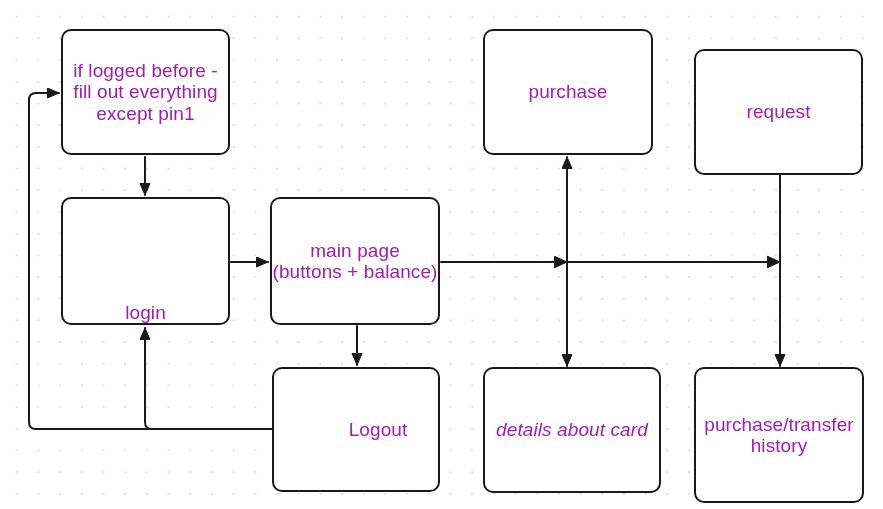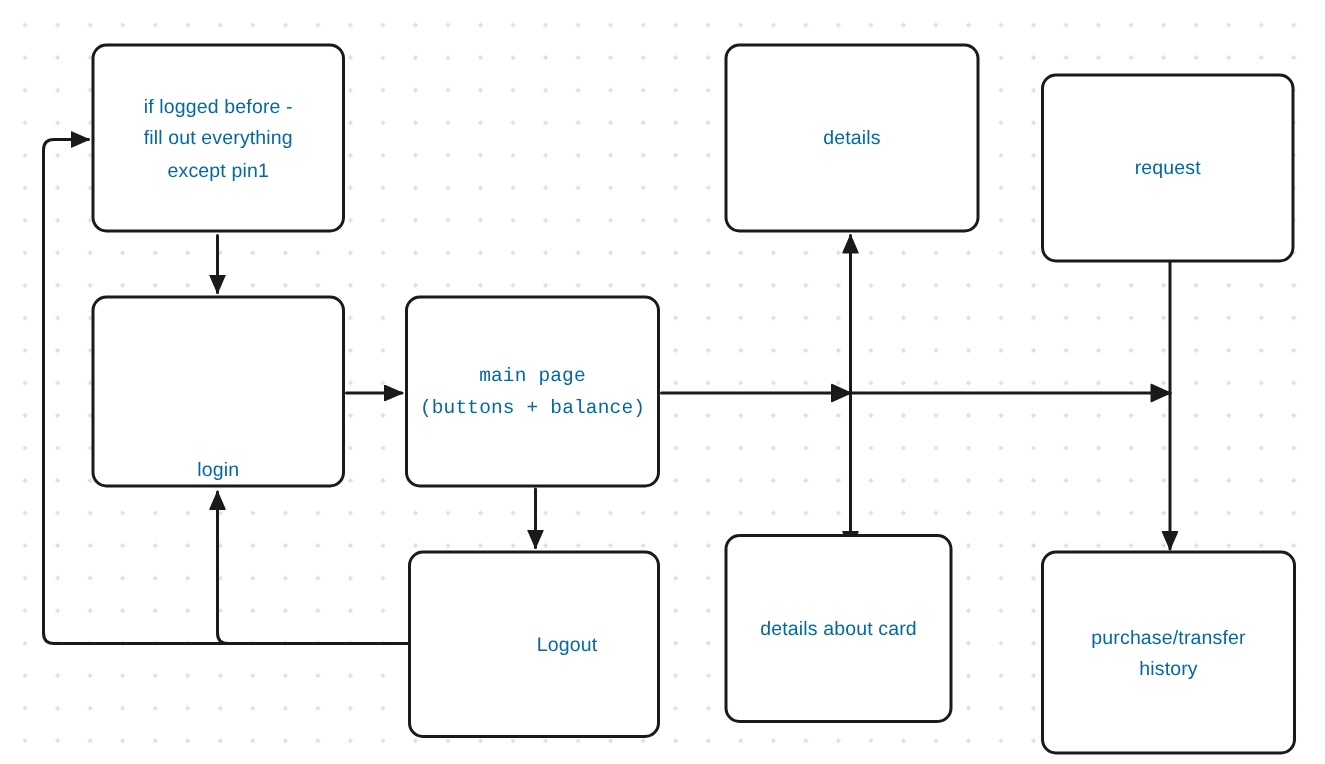--- a/index.html
+++ b/index.html
@@ -25,33 +25,33 @@
     background: #ffffff;
     border: 2px solid #1a1a1a;
     border-radius: 10px;
     display: flex;
     align-items: center;
     justify-content: center;
     text-align: center;
   }
   .node .label {
     white-space: pre-line;
-    font-size: 13px;
+    font-size: 19px;
     line-height: 21.5px;
-    color: #0369a1;
+    color: #a21caf;
     letter-spacing: 0.1px;
   }
   
   #n-prelogin { left: 61px;  top: 29px;  width: 169px; height: 126px; }
   #n-login    { left: 61px;  top: 197px; width: 169px; height: 128px; align-items: flex-end; }
-  #n-main     { left: 270px; top: 197px; width: 170px; height: 128px; font-family: Liberation Mono, monospace; }
+  #n-main     { left: 270px; top: 197px; width: 170px; height: 128px; }
   #n-logout   { left: 272px; top: 367px; width: 168px; height: 125px; padding-left: 44px; }
   #n-transfer { left: 483px; top: 29px;  width: 170px; height: 126px; }
   #n-request  { left: 694px; top: 29px;  width: 169px; height: 126px; margin-top: 20px; }
-  #n-details  { left: 483px; top: 356px; width: 152px; height: 126px; }
+  #n-details  { left: 483px; top: 367px; width: 178px; height: 126px; font-style: italic; }
   #n-history  { left: 694px; top: 367px; width: 170px; height: 136px; }
 </style>
 </head>
 <body>
 
 <div id="canvas">
 
   <svg id="edges" viewBox="0 0 883 509" xmlns="http://www.w3.org/2000/svg">
     <defs>
       <marker id="arrow" markerUnits="userSpaceOnUse" markerWidth="14" markerHeight="12" refX="12" refY="5.5" orient="auto">
@@ -96,21 +96,21 @@
   <div class="node" id="n-main">
     <span class="label">main page
 (buttons + balance)</span>
   </div>
 
   <div class="node" id="n-logout">
     <span class="label">Logout</span>
   </div>
 
   <div class="node" id="n-transfer">
-    <span class="label">details</span>
+    <span class="label">purchase</span>
   </div>
 
   <div class="node" id="n-request">
     <span class="label">request</span>
   </div>
 
   <div class="node" id="n-details">
     <span class="label">details about card</span>
   </div>
 

